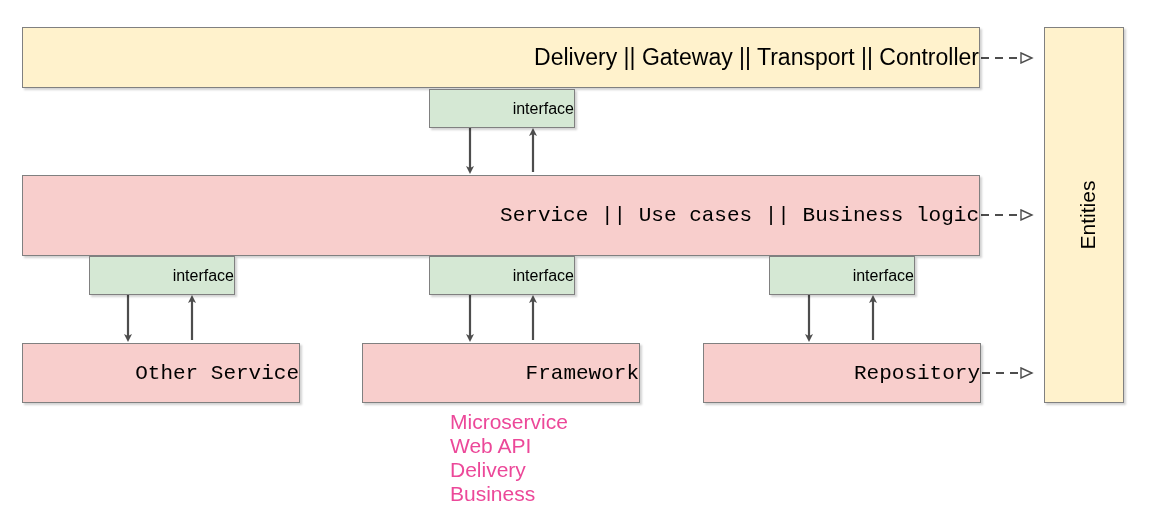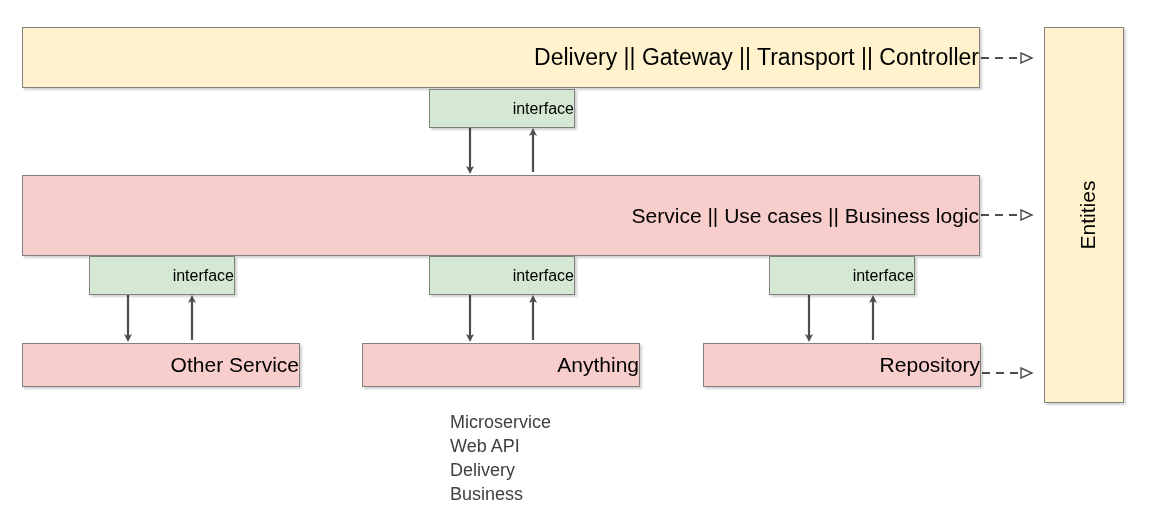--- a/index.html
+++ b/index.html
@@ -26,21 +26,21 @@
     box-sizing: border-box;
     border: 1px solid #808080;
     display: flex;
     align-items: center;
     justify-content: flex-end;
     text-align: center;
     box-shadow: 2px 2px 2px rgba(0,0,0,0.18);
     user-select: none;
   }
   .fill-yellow { background: #fff2cc; }
-  .fill-pink   { background: #f8cecc; }
+  .fill-pink   { background: #f8cecc; font-family: Liberation Mono, monospace; }
   .fill-green  { background: #d5e8d4; }
 
   .t-lg { font-size: 23px; }
   .t-md { font-size: 21px; }
   .t-sm { font-size: 16px; }
 
   
   #delivery-bar { left: 22px; top: 27px; width: 958px; height: 61px; }
 
   
@@ -57,33 +57,33 @@
   }
 
   
   .iface { height: 39px; width: 146px; }
   #iface-top      { left: 429px; top: 89px; }
   #iface-left     { left: 89px;  top: 256px; }
   #iface-center   { left: 429px; top: 256px; }
   #iface-right    { left: 769px; top: 256px; }
 
   
-  .leaf { top: 343px; height: 44px; width: 278px; }
+  .leaf { top: 343px; height: 60px; width: 278px; }
   #other-service { left: 22px; }
   #anything      { left: 362px; }
   #repository    { left: 703px; }
 
   
   #anything-list {
     position: absolute;
     left: 450px;
     top: 410px;
-    font-size: 18px;
+    font-size: 21px;
     line-height: 24px;
-    color: #404040;
+    color: #ec4899;
     user-select: none;
   }
   #anything-list div { white-space: nowrap; }
 </style>
 </head>
 <body>
 
 <svg id="canvas" viewBox="0 0 1154 520" xmlns="http://www.w3.org/2000/svg">
   <defs>
     <marker id="solid-arrow" markerWidth="10" markerHeight="10" refX="5" refY="5" orient="auto" markerUnits="userSpaceOnUse">
@@ -152,21 +152,21 @@
   <span>interface</span>
 </div>
 <div class="box fill-green iface t-sm" id="iface-right">
   <span>interface</span>
 </div>
 
 <div class="box fill-pink leaf t-md" id="other-service">
   <span>Other Service</span>
 </div>
 <div class="box fill-pink leaf t-md" id="anything">
-  <span>Anything</span>
+  <span>Framework</span>
 </div>
 <div class="box fill-pink leaf t-md" id="repository">
   <span>Repository</span>
 </div>
 
 <div id="anything-list">
   <div>Microservice</div>
   <div>Web API</div>
   <div>Delivery</div>
   <div>Business</div>

